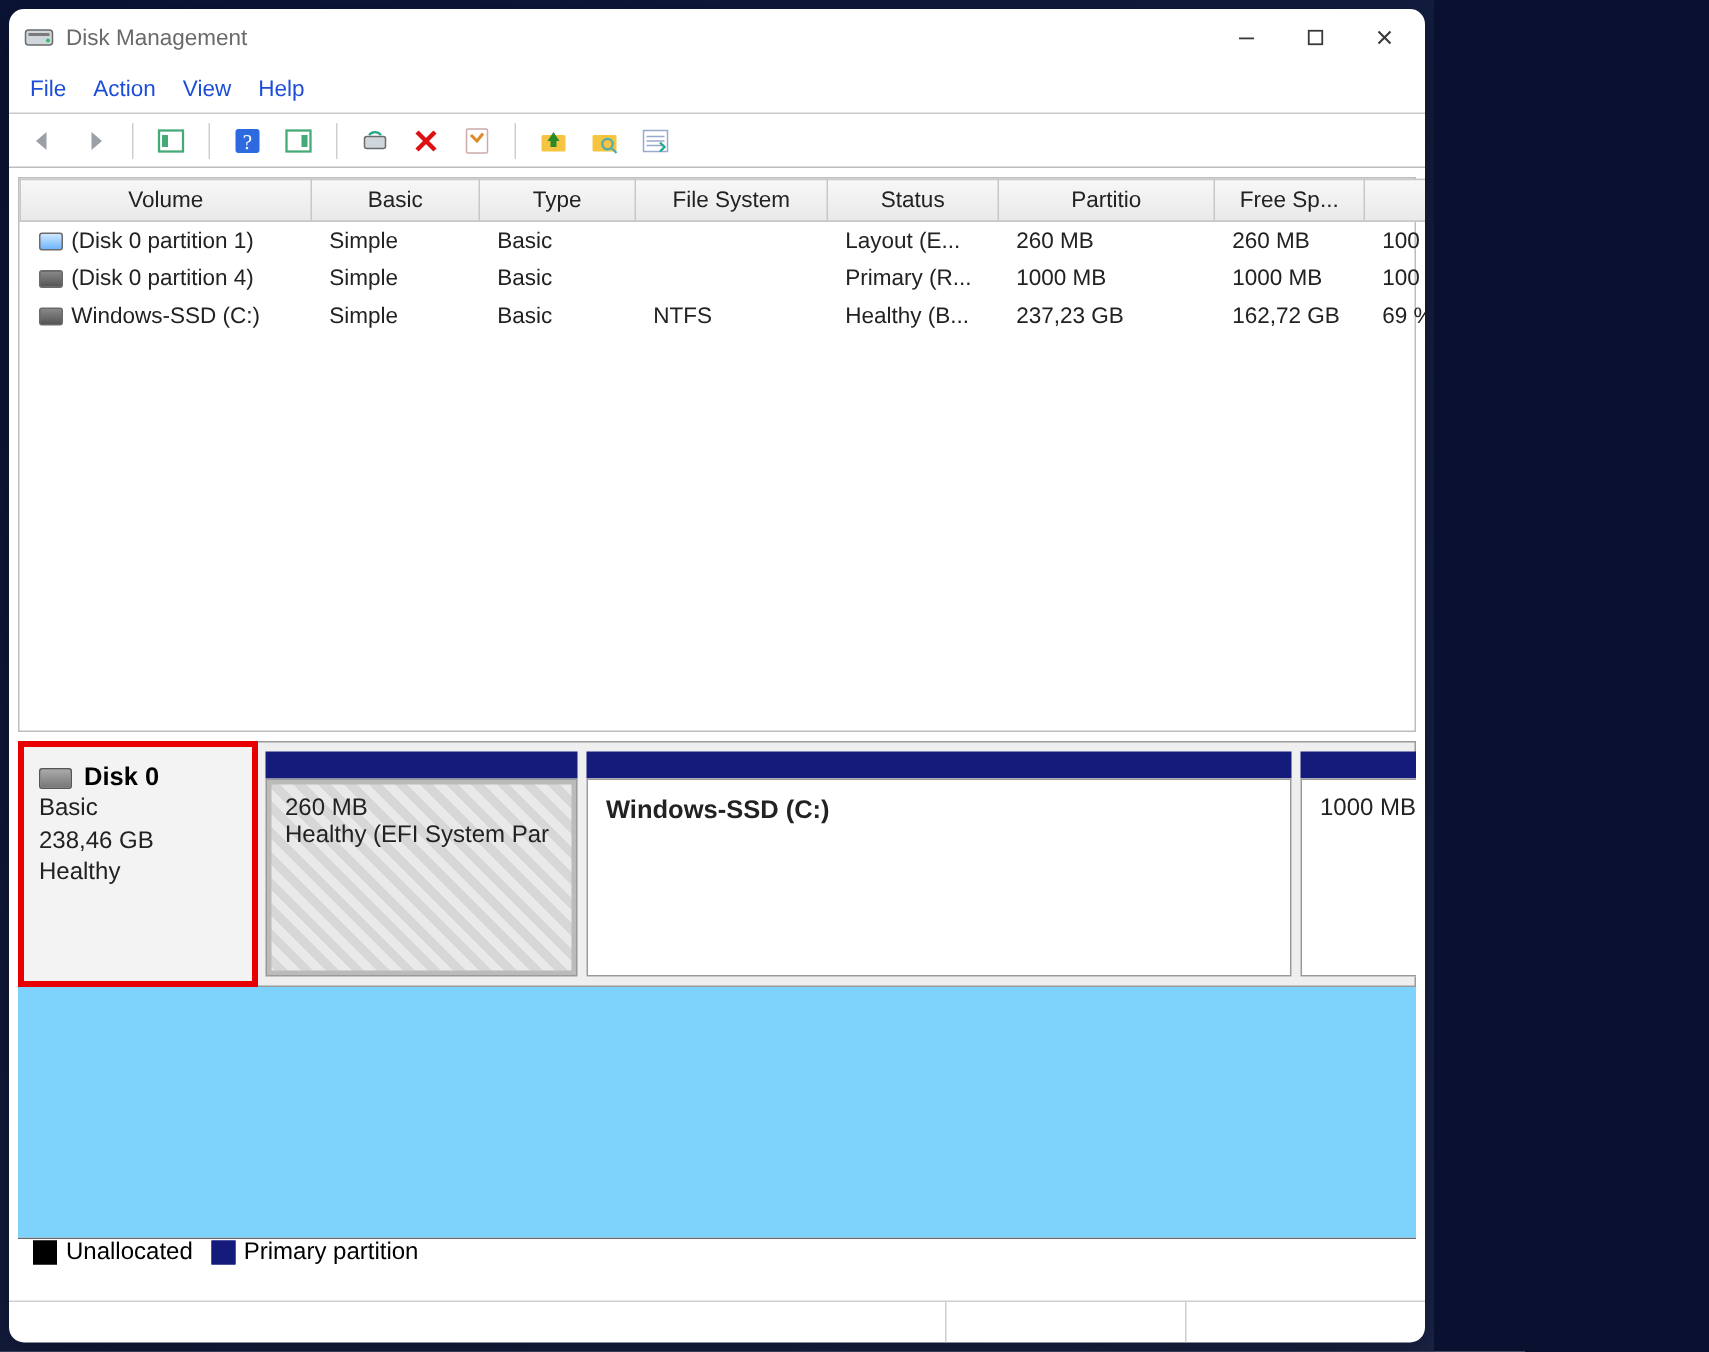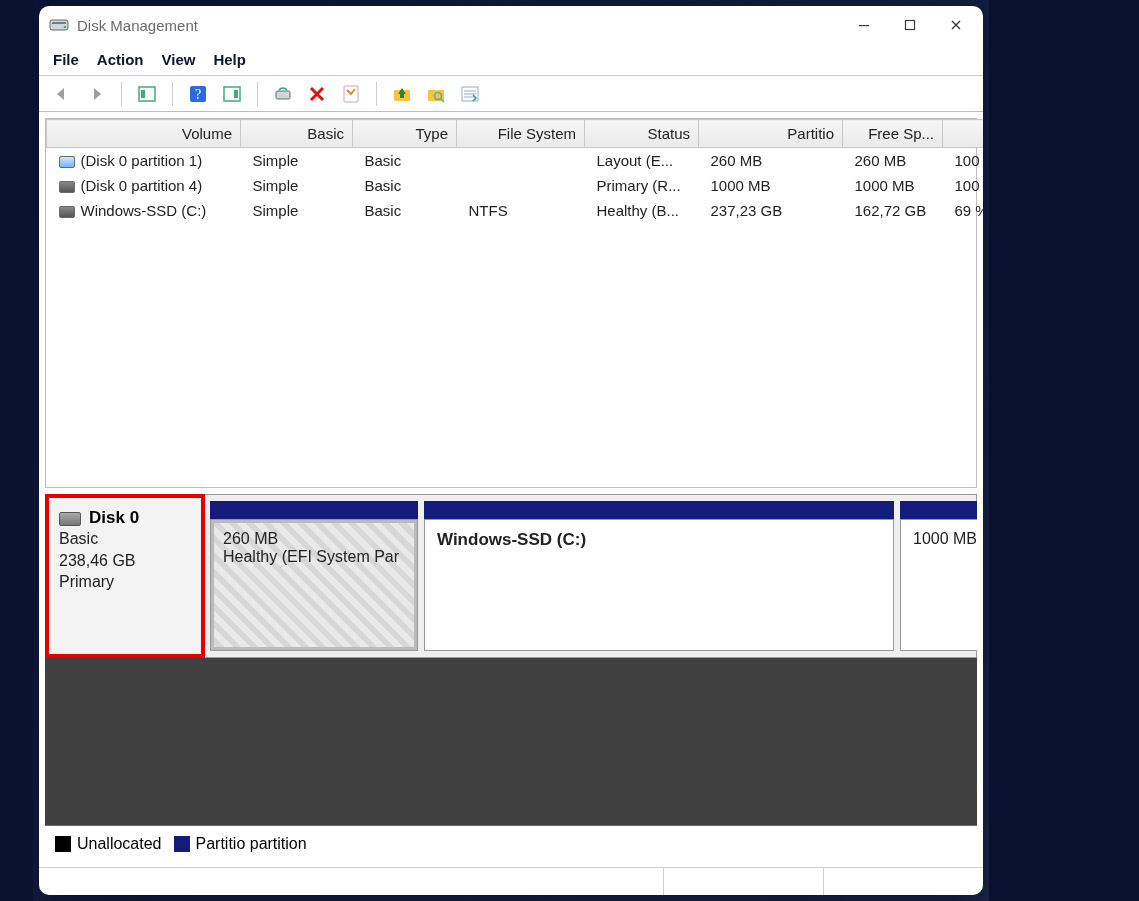--- a/index.html
+++ b/index.html
@@ -1,51 +1,51 @@
 <!DOCTYPE html>
 <html><head>
 <meta charset="utf-8">
 <style>
   * { box-sizing: border-box; }
   html, body { margin:0; padding:0; font-family: "Segoe UI", Tahoma, sans-serif; font-size:14px; background:#0a1030; }
-  .backdrop { width:956px; height:901px; background:linear-gradient(135deg,#0b1436,#1a2548); position:relative; overflow:hidden;margin-left:33px;}
+  .backdrop { width:956px; height:901px; background:linear-gradient(135deg,#0b1436,#1a2548); position:relative; overflow:hidden;}
   .window {
     position:absolute; left:6px; top:6px; right:6px; bottom:6px;
     background:#ffffff; border-radius:10px; box-shadow:0 8px 30px rgba(0,0,0,.4);
     display:flex; flex-direction:column; overflow:hidden;
   }
   
   .titlebar { height:38px; display:flex; align-items:center; padding:0 4px 0 10px; color:#6a6a6a; font-size:15px; }
   .titlebar .app-icon { width:20px; height:20px; margin-right:8px; display:inline-block; }
   .titlebar .spacer { flex:1; }
   .winbtn { width:46px; height:36px; display:flex; align-items:center; justify-content:center; color:#3a3a3a; }
   .winbtn svg { width:12px; height:12px; }
   
-  .menubar { height:32px; display:flex; align-items:center; gap:18px; padding:0 14px; border-bottom:1px solid #c9c9c9; font-size:15px; color:#0f172a;font-weight:bold; }
+  .menubar { height:32px; display:flex; align-items:center; gap:18px; padding:0 14px; border-bottom:1px solid #c9c9c9; font-size:15px; color:#1d4ed8; }
   .menubar span { cursor:default; }
   
   .toolbar { height:36px; display:flex; align-items:center; gap:8px; padding:0 10px; border-bottom:1px solid #bdbdbd; background:#fff; }
   .toolbar .sep { width:1px; height:24px; background:#cfcfcf; margin:0 4px; }
   .tbtn { width:26px; height:26px; display:flex; align-items:center; justify-content:center; }
   .tbtn svg { width:20px; height:20px; }
   
   .vol-wrap { height:370px; border:1px solid #bdbdbd; margin:6px 6px 0 6px; background:#fff; display:flex; flex-direction:column; }
   table.vol { width:100%; border-collapse:collapse; table-layout:fixed; }
   table.vol thead th {
-    text-align:right; font-weight:400; font-size:15px; color:#222;
+    text-align:center; font-weight:400; font-size:15px; color:#222;
     background:linear-gradient(#f7f7f7,#e9e9e9);
     border:1px solid #c8c8c8; padding:4px 8px; height:28px;
     white-space:nowrap; overflow:hidden; text-overflow:ellipsis;
   }
   table.vol tbody td { padding:4px 12px; font-size:15px; color:#222; white-space:nowrap; overflow:hidden; text-overflow:ellipsis; }
   .vol-icon { display:inline-block; width:16px; height:12px; margin-right:6px; vertical-align:middle; border:1px solid #6a6a6a; border-radius:2px; background:linear-gradient(#cfe8ff,#6eb5ff); }
   .vol-icon.dark { background:linear-gradient(#888,#555); }
   .vol-flex { flex:1; }
   
-  .graph-pane { flex:1; margin:6px 6px 0 6px; background:#404040; position:relative; overflow:hidden;}
+  .graph-pane { flex:1; margin:6px 6px 0 6px; background:#7dd3fc; position:relative; overflow:hidden;}
   .disk-row { display:flex; align-items:stretch; height:164px; border:1px solid #9a9a9a; background:#efefef;}
   .disk-head {
     width:160px; min-width:160px; background:#f3f3f3; border-right:1px solid #9a9a9a;
     padding:10px 10px; position:relative;
   }
   .disk-head.highlight { border:4px solid #e60000; margin:-1px; }
   .disk-head .dh-icon { display:inline-block; width:22px; height:14px; border:1px solid #555; border-radius:2px; background:linear-gradient(#aaa,#777); margin-right:8px; vertical-align:middle;}
   .disk-head .dh-name { font-weight:700; font-size:17px;}
   .disk-head .dh-line { font-size:16px; color:#222; line-height:1.35;}
   .part-bar { display:flex; flex:1; padding:6px 6px; gap:6px; }
@@ -53,21 +53,21 @@
   .part-header { height:18px; background:#151b7a; }
   .part-body { flex:1; border:1px solid #999; background:#fff; padding:10px 12px; font-size:16px; color:#222; overflow:hidden; }
   .part-body.hatched {
     background:
       repeating-linear-gradient(45deg,#e9e9e9 0,#e9e9e9 6px,#d7d7d7 6px,#d7d7d7 12px);
     box-shadow: inset 0 0 0 3px #bbb;
   }
   .part-body .p-title { font-weight:700; font-size:17px;}
   .part-body div { white-space:nowrap; overflow:hidden; text-overflow:ellipsis;}
   
-  .legend { margin:0 6px 0 6px; height:36px; border-top:1px solid #6a6a6a; display:flex; align-items:center; gap:12px; padding:0 10px; font-size:16px;}
+  .legend { margin:0 6px 0 6px; height:36px; border-top:1px solid #6a6a6a; display:flex; gap:12px; padding:0 10px; font-size:16px;}
   .swatch { width:16px; height:16px; display:inline-block; vertical-align:middle; margin-right:6px; border:1px solid #000;}
   .swatch.black { background:#000; }
   .swatch.blue { background:#151b7a; border-color:#151b7a;}
   
   .statusbar { height:28px; border-top:1px solid #cfcfcf; margin:6px 0 0 0; display:flex;}
   .statusbar .cell { border-left:1px solid #cfcfcf; width:160px;}
   .statusbar .cell:first-child{border-left:none; flex:1;}
 </style>
 </head>
 <body>
@@ -245,21 +245,21 @@
       </table>
       <div class="vol-flex"></div>
     </div>
 
     <div class="graph-pane">
       <div class="disk-row">
         <div class="disk-head highlight">
           <div><span class="dh-icon"></span><span class="dh-name">Disk 0</span></div>
           <div class="dh-line">Basic</div>
           <div class="dh-line">238,46 GB</div>
-          <div class="dh-line">Primary</div>
+          <div class="dh-line">Healthy</div>
         </div>
         <div class="part-bar" id="part-bar">
             <div class="part-col" style="width: 208px;">
               <div class="part-header"></div>
               <div class="part-body hatched">
                 <div>260 MB</div>
                 <div>Healthy (EFI System Par</div>
               </div>
             </div>
             <div class="part-col" style="width: 470px;">
@@ -273,21 +273,21 @@
               <div class="part-body ">
                 <div>1000 MB</div>
               </div>
             </div>
           </div>
       </div>
     </div>
 
     <div class="legend">
       <span><span class="swatch black"></span><span>Unallocated</span></span>
-      <span><span class="swatch blue"></span><span>Partitio partition</span></span>
+      <span><span class="swatch blue"></span><span>Primary partition</span></span>
     </div>
 
     <div class="statusbar">
       <div class="cell"></div>
         <div class="cell"></div>
         <div class="cell"></div>
     </div>
 
   </div>
 </div>

